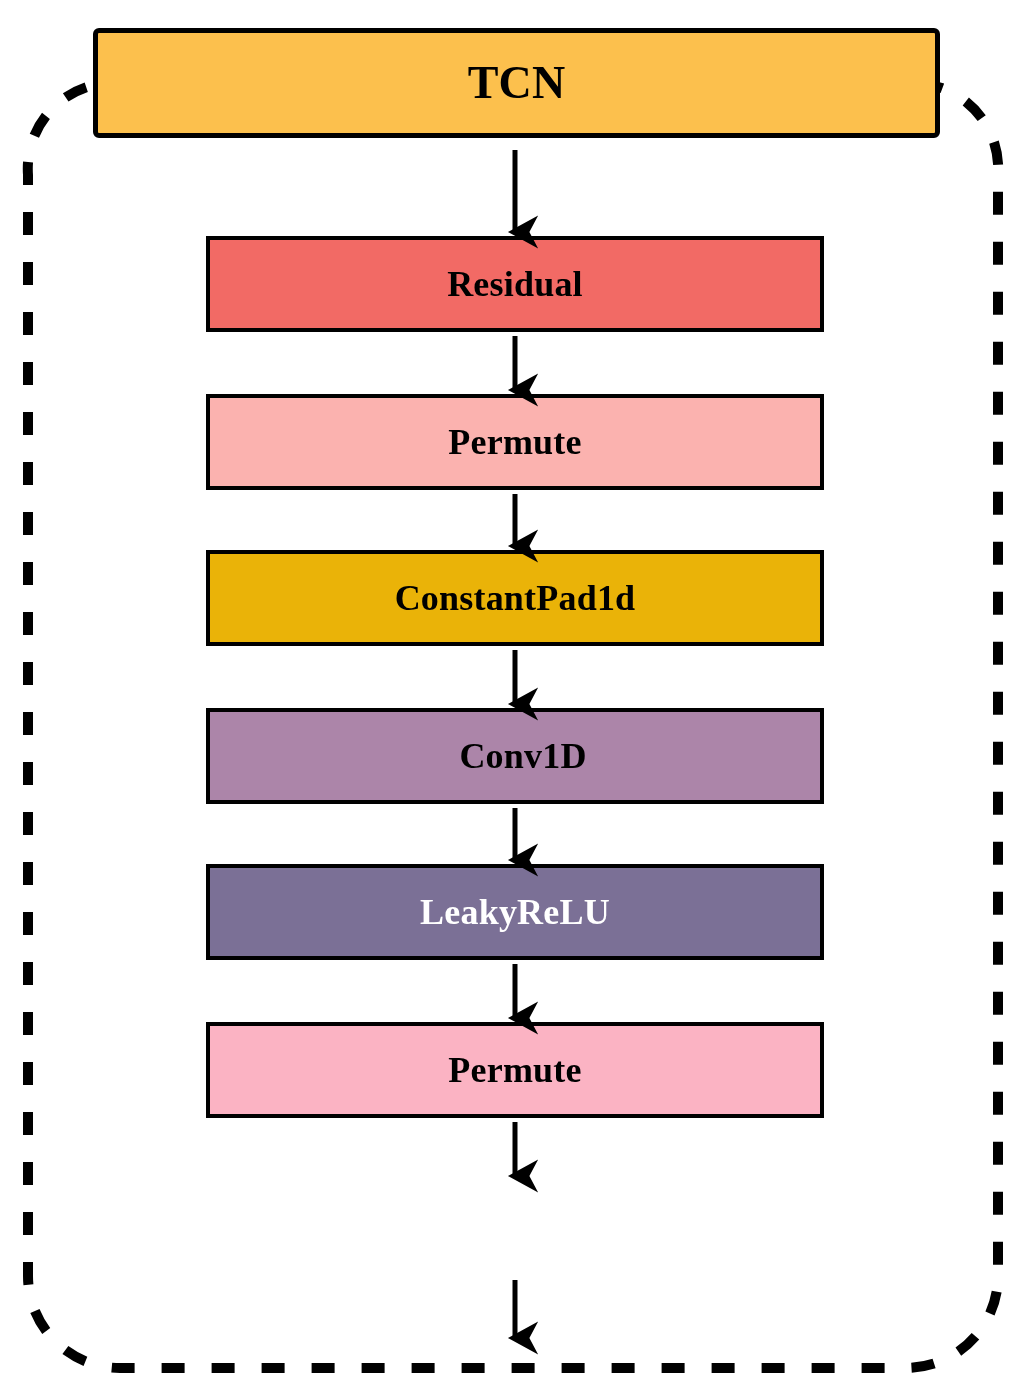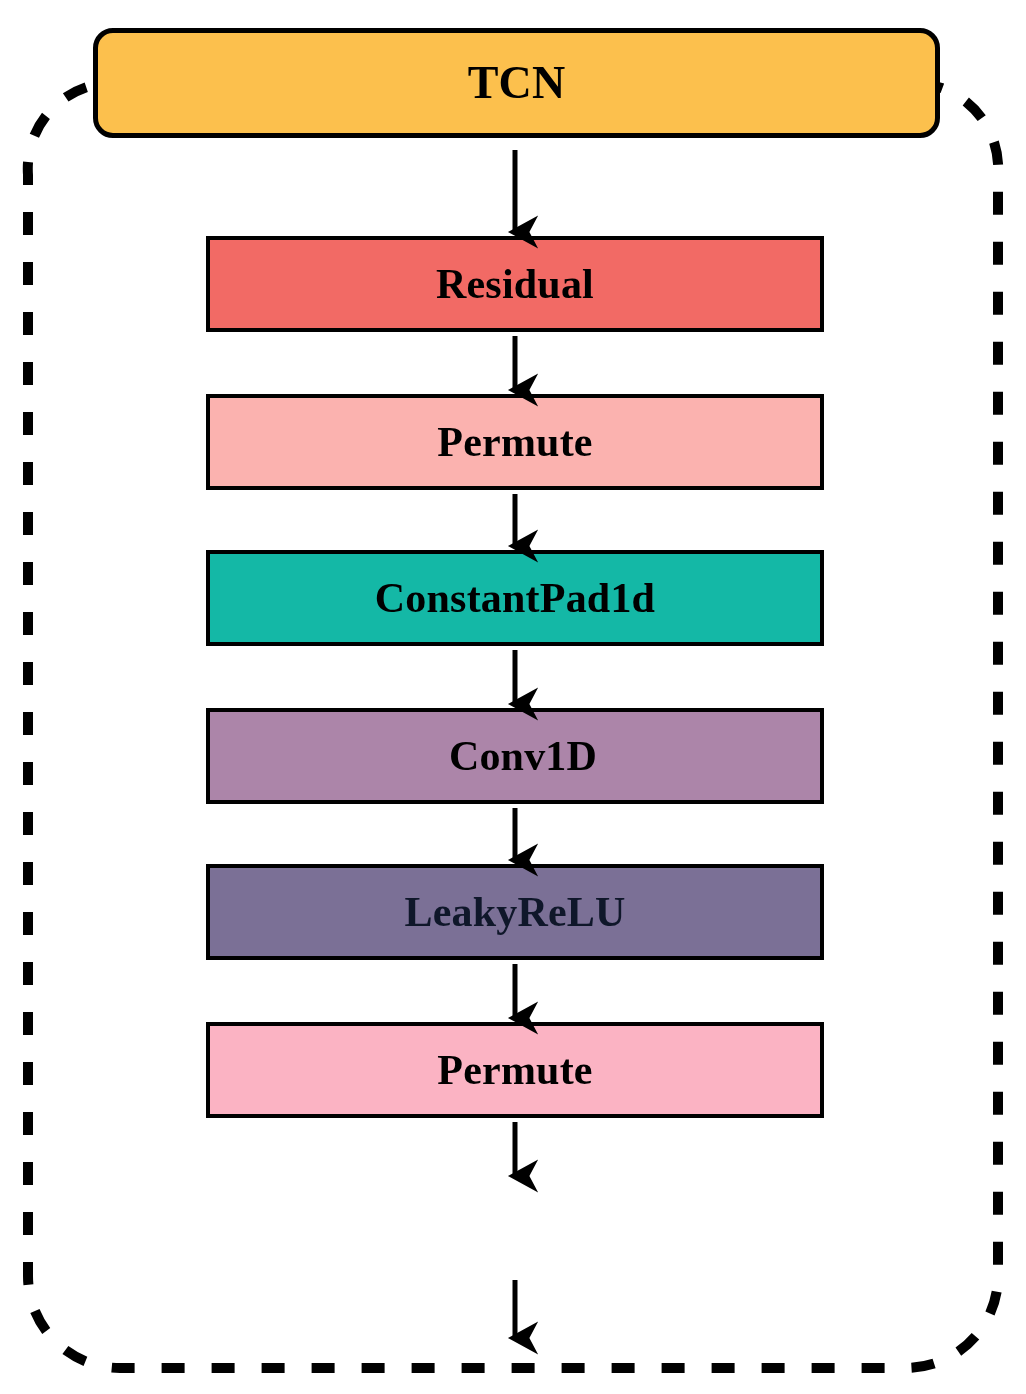--- a/index.html
+++ b/index.html
@@ -41,29 +41,29 @@
     z-index: 2;
     text-align: center;
     line-height: 1;
     letter-spacing: 0.2px;
   }
   #header-node {
     left: 93px;
     top: 28px;
     width: 847px;
     height: 110px;
-    border-radius: 20px;
+    border-radius: 6px;
     border-width: 5px;
     font-size: 46px;
   }
   .layer-node {
     left: 206px;
     width: 618px;
     height: 96px;
-    font-size: 42px;
+    font-size: 36px;
   }
   .layer-node.n0 { top: 236px; }
   .layer-node.n1 { top: 394px; }
   .layer-node.n2 { top: 550px; }
   .layer-node.n3 { top: 708px; padding-left: 16px; }
   .layer-node.n4 { top: 864px; }
   .layer-node.n5 { top: 1022px; }
   .layer-node.n6 { top: 1180px; }
 </style>
 </head>
@@ -106,29 +106,29 @@
   </div>
 
   <div class="node layer-node n0" style="background: rgb(242, 106, 101); color: rgb(0, 0, 0);">
     <span>Residual</span>
   </div>
 
   <div class="node layer-node n1" style="background: rgb(251, 178, 175); color: rgb(0, 0, 0);">
     <span>Permute</span>
   </div>
 
-  <div class="node layer-node n2" style="background: #14b8a6; color: rgb(0, 0, 0);">
+  <div class="node layer-node n2" style="background: #eab308; color: rgb(0, 0, 0);">
     <span>ConstantPad1d</span>
   </div>
 
   <div class="node layer-node n3" style="background: rgb(172, 133, 169); color: rgb(0, 0, 0);">
     <span>Conv1D</span>
   </div>
 
-  <div class="node layer-node n4" style="background: rgb(123, 112, 150); color: #0f172a;">
+  <div class="node layer-node n4" style="background: rgb(123, 112, 150); color: #ffffff;">
     <span>LeakyReLU</span>
   </div>
 
   <div class="node layer-node n5" style="background: rgb(251, 179, 195); color: rgb(0, 0, 0);">
     <span>Permute</span>
   </div>
 
 
 </div>
 

